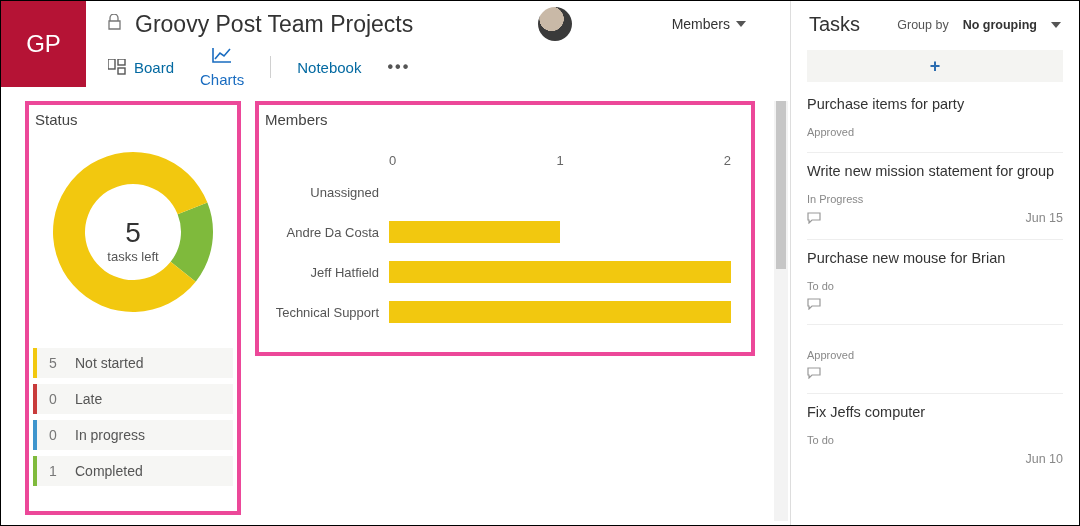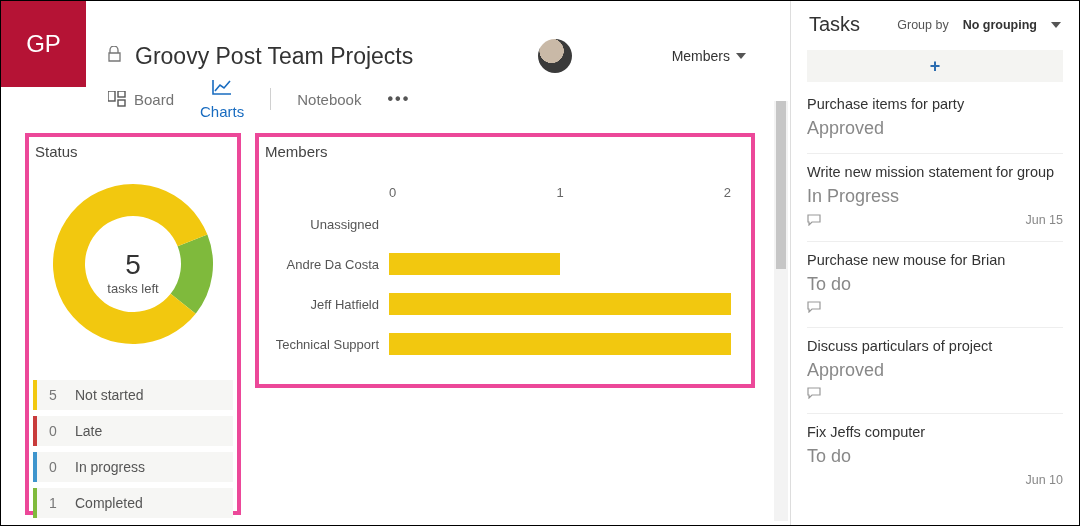--- a/index.html
+++ b/index.html
@@ -4,29 +4,29 @@
 <style>
   * { box-sizing: border-box; margin: 0; padding: 0; }
   html, body { width: 1080px; height: 526px; font-family: "Segoe UI", Arial, sans-serif; background: #fff; color: #333; overflow: hidden; }
   body { border: 1px solid #000; }
 
   .shell { display: flex; width: 100%; height: 100%; }
   .main-col { flex: 1 1 auto; display: flex; flex-direction: column; height: 100%; border-right: 1px solid #ddd; position: relative; }
   .side-col { width: 288px; display: flex; flex-direction: column; height: 100%; }
   .logo-block { width: 85px; height: 86px; background: #b51335; color: #fff; display: flex; align-items: center; justify-content: center; font-size: 24px; font-weight: 300; }
   .left-stack { display: flex; flex-direction: column; }
-  .title-row { display: flex; align-items: center; height: 46px; margin-top: 32px; }
+  .title-row { display: flex; align-items: center; height: 46px; }
   .priv-icon { margin: 0 14px 0 22px; color: #666; }
   .title { font-size: 23px; font-weight: 300; color: #333; }
   .avatar { width: 34px; height: 34px; border-radius: 50%; background: radial-gradient(circle at 40% 35%, #c9b9a7 0 40%, #3a3a3a 41% 100%); margin-left: auto; margin-right: 100px; }
   .members-dd { font-size: 14px; color: #333; margin-right: 44px; display: flex; align-items: center; gap: 6px; cursor: pointer; }
 
   
   .tabs { display: flex; align-items: center; height: 40px; padding-left: 22px; gap: 26px; }
-  .tab { display: flex; align-items: center; gap: 8px; font-size: 15px; color: #737373; cursor: pointer; }
+  .tab { display: flex; align-items: center; gap: 8px; font-size: 15px; color: #0369a1; cursor: pointer; }
   .tab.active { color: #196cc0; flex-direction: column; }
   .tab.active .tab-label { text-decoration: underline; text-underline-offset: 3px; }
   .tab-sep { width: 1px; height: 22px; background: #d0d0d0; }
   .ellipsis { font-weight: bold; letter-spacing: 2px; color: #555; cursor: pointer; }
 
   
   .content { flex: 1; display: flex; gap: 14px; padding: 14px 14px 10px 24px; background: #fff; overflow: hidden; }
   .card { background: #fff; border: 4px solid #ec4899; }
   .card-title { font-size: 15px; color: #444; padding: 6px 10px 18px 6px; }
   .status-card { width: 216px; display: flex; flex-direction: column; }
@@ -61,21 +61,21 @@
   
   .side-hdr { display: flex; align-items: center; justify-content: space-between; padding: 12px 18px 10px 18px; }
   .side-title { font-size: 20px; font-weight: 300; color: #333; }
   .grp { font-size: 12.5px; color: #555; display: flex; align-items: center; gap: 14px; }
   .grp .val { font-weight: 600; color: #333; }
   .add-row { margin: 4px 16px 10px 16px; height: 32px; background: #f4f4f2; display: flex; align-items: center; justify-content: center; color: #2b6cb0; font-size: 18px; font-weight: bold; cursor: pointer; }
   .task-list { flex: 1; overflow: hidden; padding: 0 16px; display: flex; flex-direction: column; gap: 14px; }
   .task { border-top: 1px solid #eee; padding-top: 10px; }
   .task:first-child { border-top: none; padding-top: 4px; }
   .t-title { font-size: 14.5px; color: #333; }
-  .t-status { font-size: 18px; color: #888; margin-top: 6px; }
+  .t-status { font-size: 11px; color: #888; margin-top: 14px; }
   .t-foot { display: flex; align-items: center; justify-content: space-between; margin-top: 6px; font-size: 12.5px; color: #888; }
   .comment-ico { width: 14px; height: 12px; display: inline-block; }
   .comment-ico svg { display: block; }
 
   .tri { width: 0; height: 0; border-left: 5px solid transparent; border-right: 5px solid transparent; border-top: 6px solid #555; display: inline-block; }
 </style>
 </head>
 <body>
 
 <div class="shell">
@@ -232,21 +232,20 @@
           <div class="t-foot">
             <span class="comment-ico">
               <svg width="14" height="12" viewBox="0 0 14 12">
                 <path d="M1 1 h12 v7 h-8 l-3 3 v-3 h-1 z" fill="none" stroke="#999" stroke-width="1.2"></path>
               </svg>
             </span>
             <span></span>
           </div>
         </div>
         <div class="task">
-          <div class="t-title">Discuss particulars of project</div>
           <div class="t-status">Approved</div>
           <div class="t-foot">
             <span class="comment-ico">
               <svg width="14" height="12" viewBox="0 0 14 12">
                 <path d="M1 1 h12 v7 h-8 l-3 3 v-3 h-1 z" fill="none" stroke="#999" stroke-width="1.2"></path>
               </svg>
             </span>
             <span></span>
           </div>
         </div>

